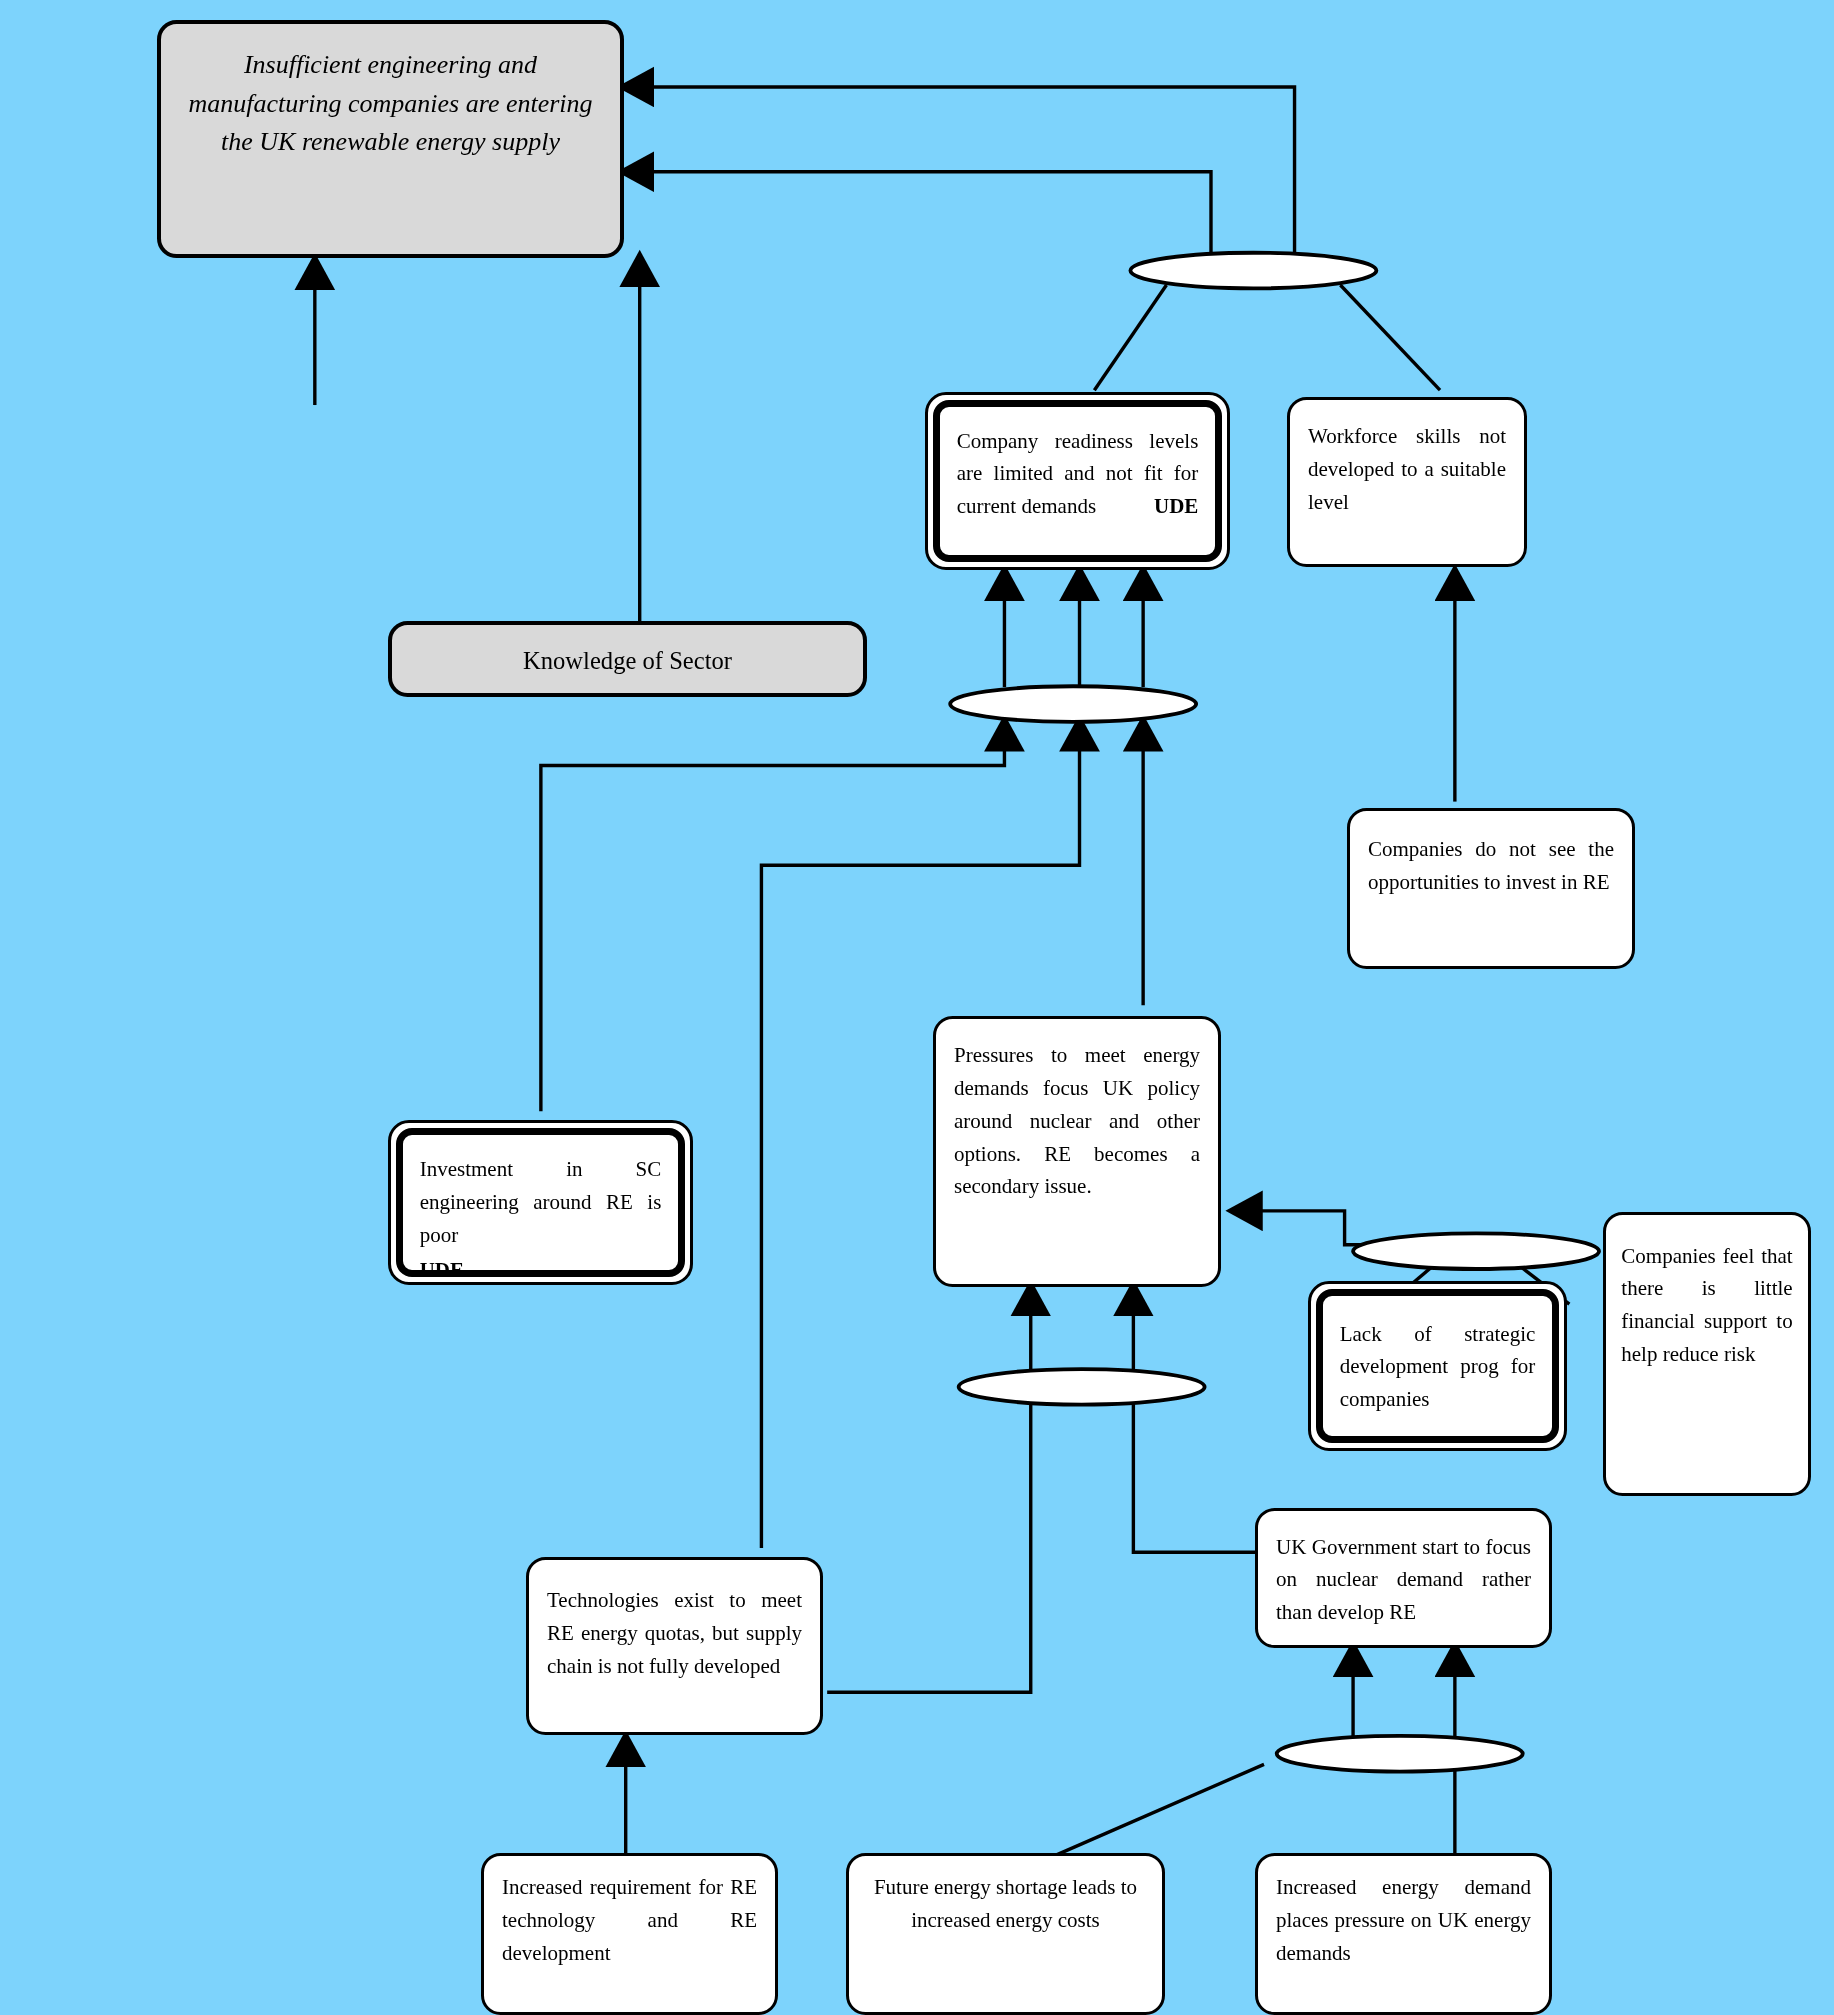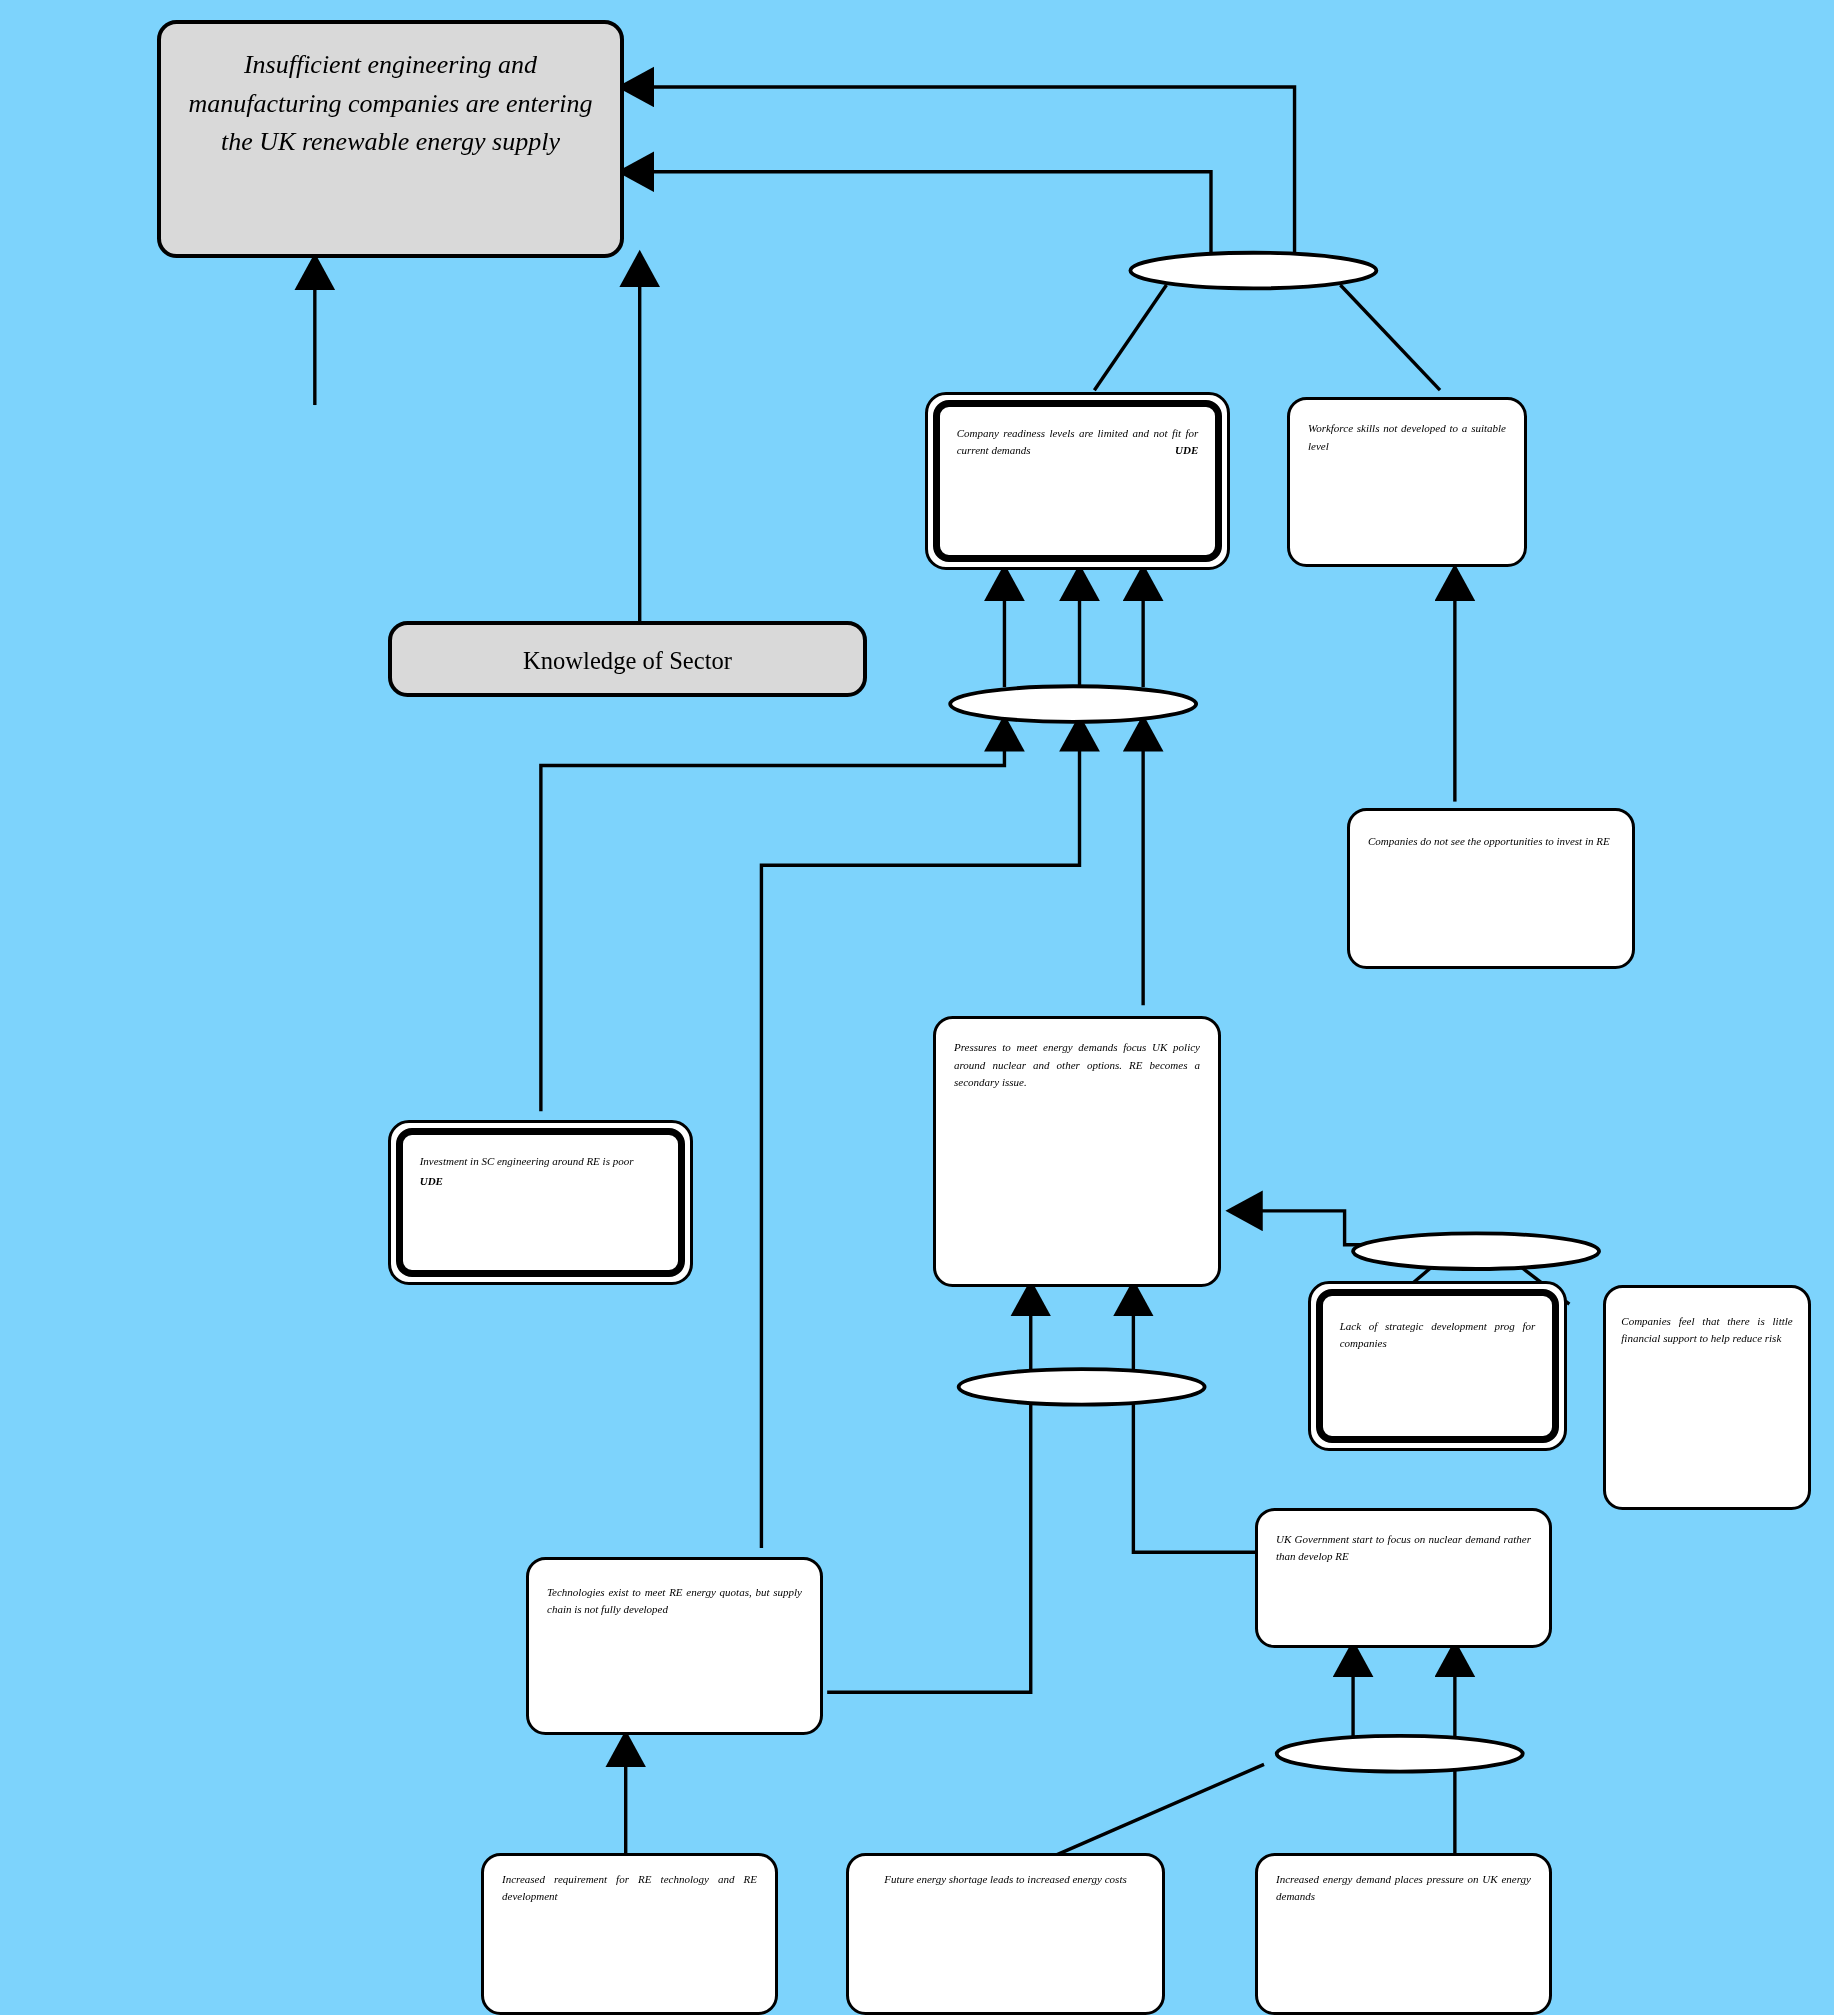--- a/index.html
+++ b/index.html
@@ -11,21 +11,21 @@
 
   
   .n-plain{border:3px solid #000;border-radius:19.5px;}
   
   .n-grey{border:4.7px solid #000;border-radius:19.5px;background:#d9d9d9;}
   
   .n-ude{border:3px solid #000;border-radius:21px;padding:4.7px;}
   .n-ude > .inner{width:100%;height:100%;box-sizing:border-box;border:7.6px solid #000;border-radius:16px;background:#fff;}
   .just{text-align:justify;text-align-last:left;}
   .center{text-align:center;}
-  .body-txt{font-size:11px;line-height:1.56;color:#000;font-style:italic;}
+  .body-txt{font-size:21px;line-height:1.56;color:#000;}
   .head-txt{font-size:24.6px;line-height:1.5;color:#000;text-align:center;}
   .title-txt{font-size:26px;line-height:1.47;color:#000;font-style:italic;text-align:center;}
   .ude-tag{font-weight:bold;float:right;}
 </style>
 </head>
 <body>
 
 <div id="canvas">
 
   <svg id="wires" viewBox="0 0 4326 4751" xmlns="http://www.w3.org/2000/svg">
@@ -124,21 +124,21 @@
       </div>
     </div>
   </div>
 
   <div class="node n-ude" style="left:1308px;top:1281px;width:259px;height:170px;">
     <div class="inner">
       <div class="body-txt just" style="padding:22px 17px 0 17px;">Lack of strategic development prog for companies</div>
     </div>
   </div>
 
-  <div class="node n-plain" style="left:1603px;top:1285px;width:208px;height:225px;">
+  <div class="node n-plain" style="left:1603px;top:1212px;width:208px;height:284px;">
     <div class="body-txt just" style="padding:24.6px 15.3px 0 15.3px;">Companies feel that there is little financial support to help reduce risk</div>
   </div>
 
   <div class="node n-plain" style="left:1255px;top:1508px;width:297px;height:140px;">
     <div class="body-txt just" style="padding:19.5px 18px 0 18px;">UK Government start to focus on nuclear demand rather than develop RE</div>
   </div>
 
   <div class="node n-plain" style="left:526px;top:1557px;width:297px;height:178px;">
     <div class="body-txt just" style="padding:24px 18px 0 18px;">Technologies exist to meet RE energy quotas, but supply chain is not fully developed</div>
   </div>

